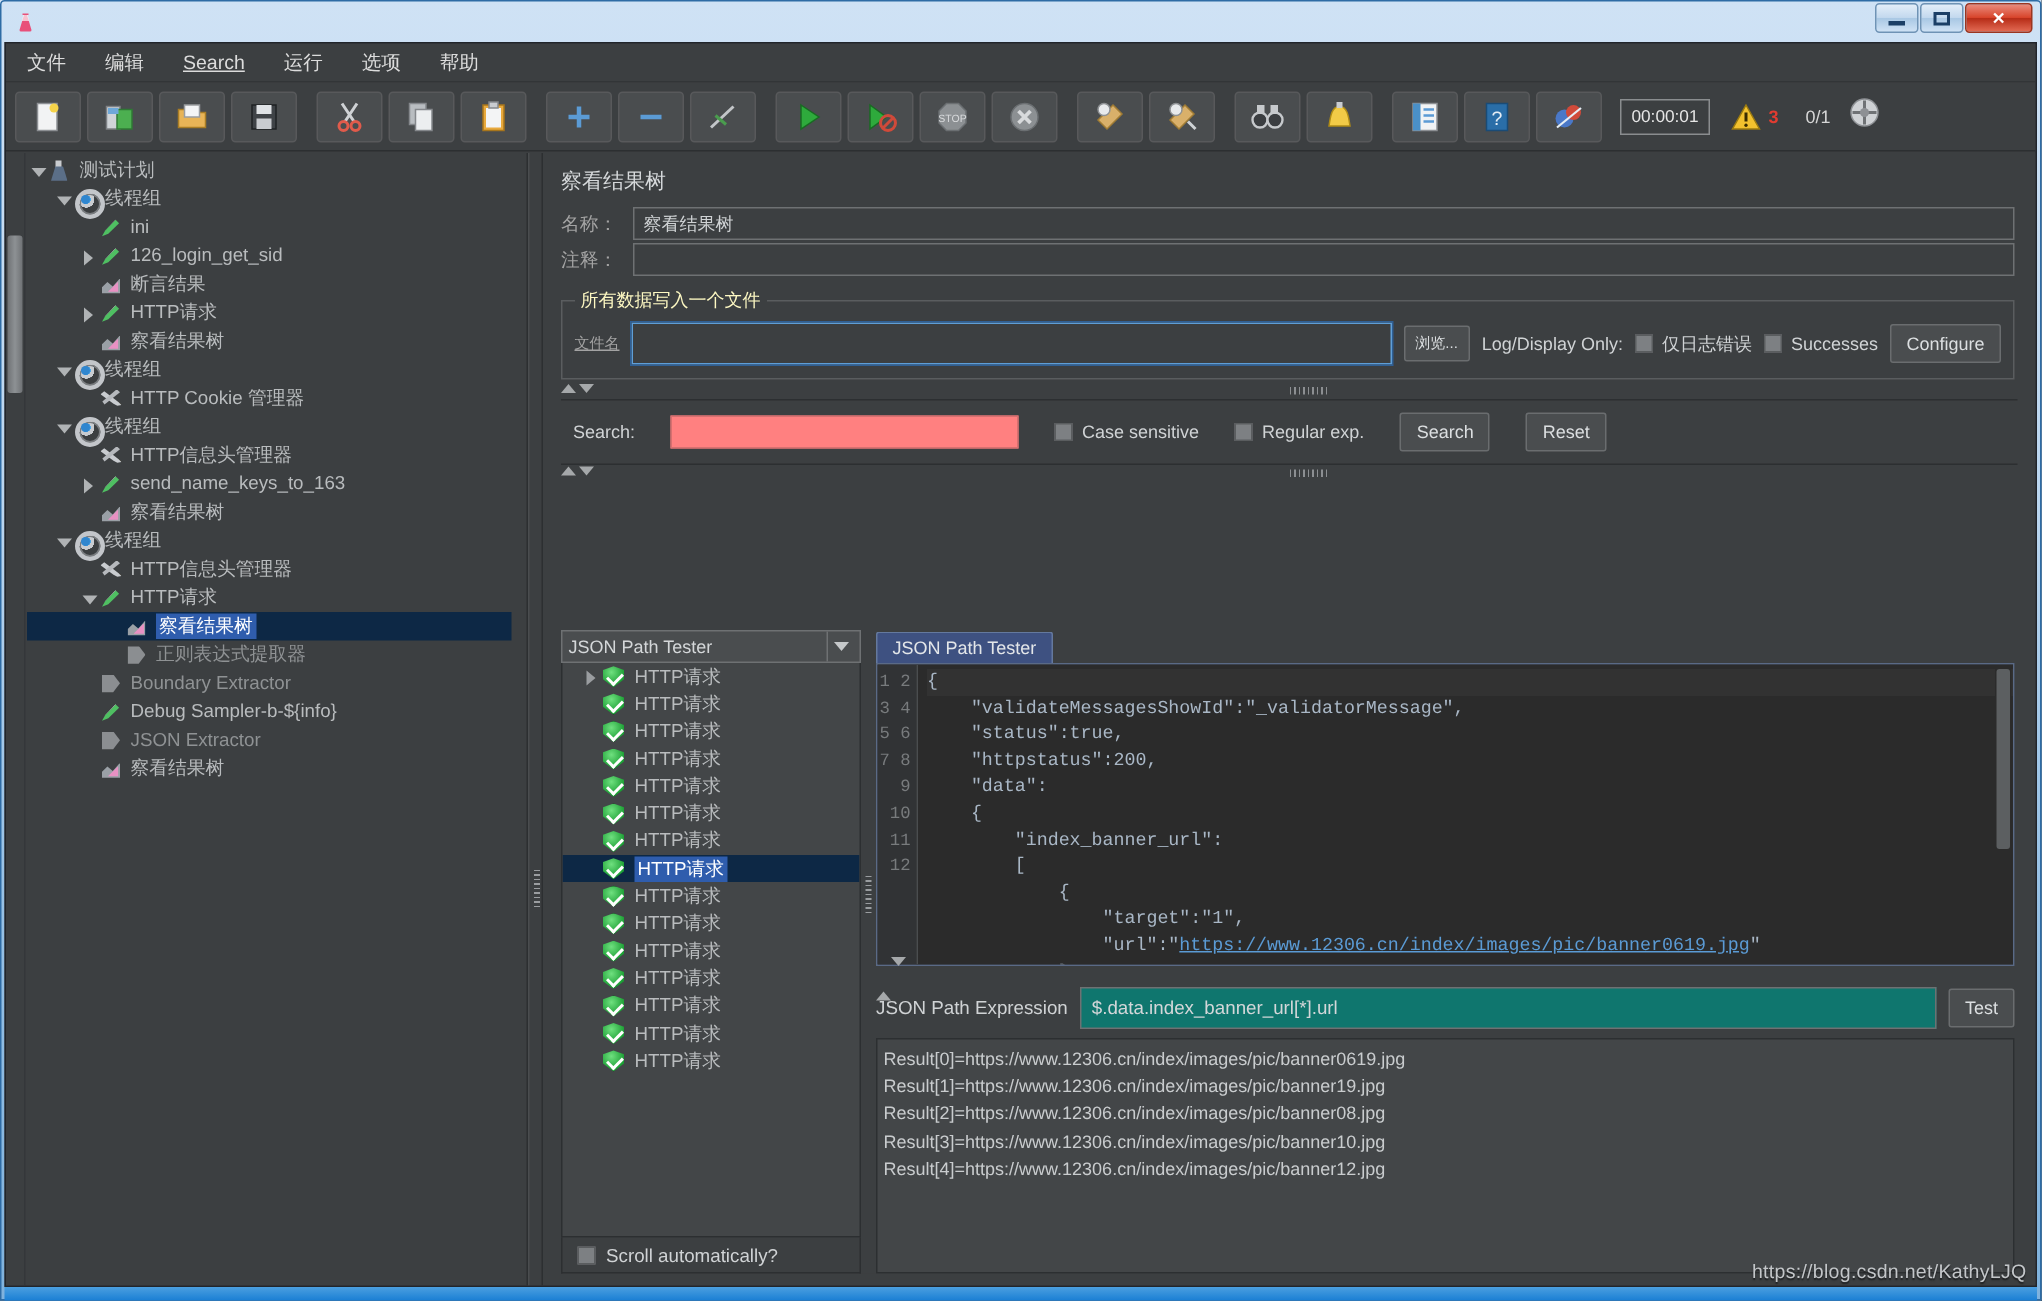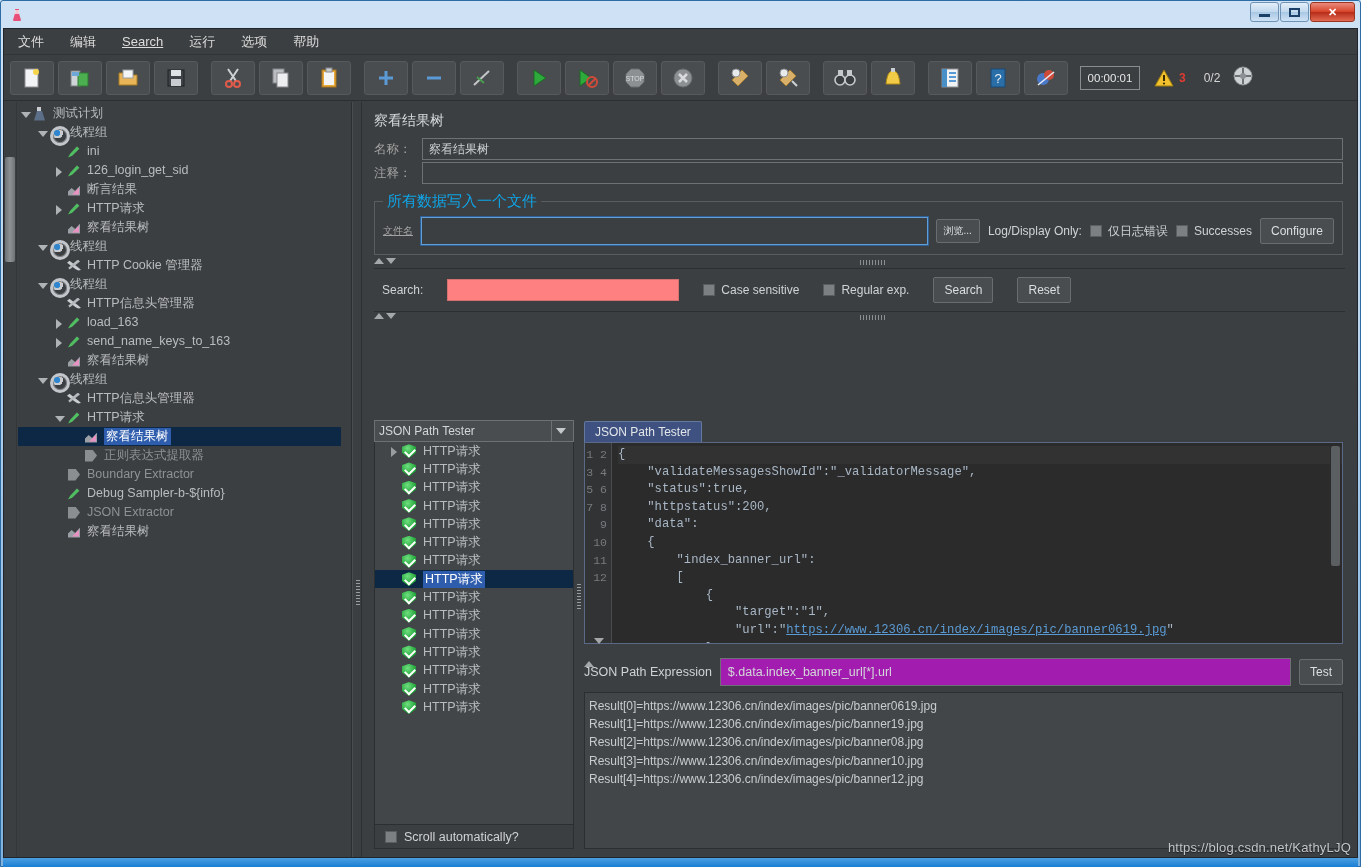--- a/index.html
+++ b/index.html
@@ -163,21 +163,21 @@
   #rp-title { font-size:14px;color:#d6d9db;padding:10px 0 8px 12px; }
   .field-row { display:flex;align-items:center;padding:0 14px 0 12px;margin-bottom:2px; }
   .field-label { font-size:12.5px;color:#a3a3a3;width:48px;flex:none; }
   .field-box {
     flex:1;height:22px;background:#3c3f41;border:1px solid #6e7173;
     font-size:12px;color:#cfd2d4;display:flex;align-items:center;padding:0 6px;
   }
   fieldset.group {
     margin:8px 14px 0 12px;border:1px solid #5a5d5f;padding:6px 8px 9px 8px;
   }
-  fieldset.group legend { font-size:15px;color:#0ea5e9;padding:0 4px; }
+  fieldset.group legend { font-size:12px;color:#fef9c3;padding:0 4px; }
   .filerow { display:flex;align-items:center;gap:8px; }
   .filerow .lbl { font-size:10px;color:#a3a3a3;text-decoration:underline; }
   #filename-input {
     flex:1;height:28px;background:#3c3f41;border:1px solid #5f9ed6;
     outline:1px solid #2f5f94;
   }
   .btn {
     background:#4a4d4f;border:1px solid #6a6d6f;color:#dcdfe1;
     font-size:12px;padding:5px 10px;border-radius:2px;white-space:nowrap;
   }
@@ -236,21 +236,21 @@
     font-size:12.2px;line-height:17.6px;padding:3px 0 0 6px;white-space:pre;overflow:hidden;
     border-left:1px solid #4a4d4f;
   }
   #code .ln-hi { display:block;background:#323232; }
   #code .link { color:#5b9bd5;text-decoration:underline; }
   #code-vscroll{position:absolute;right:1px;top:1px;bottom:1px;width:11px;background:#2b2b2b;}
   #code-vthumb{position:absolute;right:1px;top:2px;width:9px;height:120px;background:#5c5f61;border-radius:2px;}
   .splitter-h2 { height:12px;position:relative; }
   #expr-row { display:flex;align-items:center;gap:8px;padding:2px 0 6px 0; }
   #expr-label { font-size:12.5px;color:#d0d3d5;white-space:nowrap; }
-  #expr-input { flex:1;height:28px;background:#a21caf;border:1px solid #6e7173;
+  #expr-input { flex:1;height:28px;background:#0f766e;border:1px solid #6e7173;
     display:flex;align-items:center;padding:0 7px;font-size:12.5px;color:#d4d7d9; }
   #result-box { flex:1;background:#434648;border:1px solid #2c2f31;padding:4px 0 0 4px;overflow:hidden; }
   .resline { font-size:12px;color:#c9ccce;line-height:18.2px;white-space:nowrap; }
 
   #watermark { position:absolute;right:6px;bottom:2px;font-size:13px;color:#c3c6c9;
     text-shadow:0 1px 1px #1b1d1f; letter-spacing:.2px;margin-left:24px;}
   #statusbar { position:absolute;left:3px;right:3px;bottom:0;height:9px;
     background:linear-gradient(to bottom,#4b9fe0,#1a7fd4); }
 </style>
 </head>
@@ -430,21 +430,21 @@
       </div>
       <div class="tb-timer">00:00:01</div>
       <div class="tb-warn">
         <svg width="20" height="18" viewBox="0 0 20 18">
             <path d="M10 1 L19 17 L1 17 Z" fill="#f2c12e" stroke="#9a7a10"></path>
             <path d="M10 6v6" stroke="#3a2c00" stroke-width="2"></path>
             <circle cx="10" cy="14.5" r="1.1" fill="#3a2c00"></circle>
           </svg>
         <span class="warn-count">3</span>
       </div>
-      <div class="tb-ratio">0/2</div>
+      <div class="tb-ratio">0/1</div>
       <div style="margin-left:12px">
         <svg width="22" height="22" viewBox="0 0 22 22">
             <circle cx="11" cy="11" r="9" fill="#cfd2d5" stroke="#8d9094"></circle>
             <path d="M11 3 L11 19 M3 11 L19 11" stroke="#6f7275" stroke-width="2"></path>
             <circle cx="11" cy="11" r="3" fill="#8d9094"></circle>
           </svg>
       </div>
     </div>
 
     <div id="main">
@@ -501,25 +501,20 @@
             </div>
             <div class="tnode" style="padding-left: 17px;">
               <span class="twist down"></span>
               <span class="ticon ic-gear"></span>
               <span class="tlabel">线程组</span>
             </div>
             <div class="tnode" style="padding-left: 34px;">
               <span class="twist "></span>
               <span class="ticon ic-wrench"></span>
               <span class="tlabel">HTTP信息头管理器</span>
-            </div>
-            <div class="tnode" style="padding-left: 34px;">
-              <span class="twist right"></span>
-              <span class="ticon ic-pen"></span>
-              <span class="tlabel">load_163</span>
             </div>
             <div class="tnode" style="padding-left: 34px;">
               <span class="twist right"></span>
               <span class="ticon ic-pen"></span>
               <span class="tlabel">send_name_keys_to_163</span>
             </div>
             <div class="tnode" style="padding-left: 34px;">
               <span class="twist "></span>
               <span class="ticon ic-chart"></span>
               <span class="tlabel">察看结果树</span>

